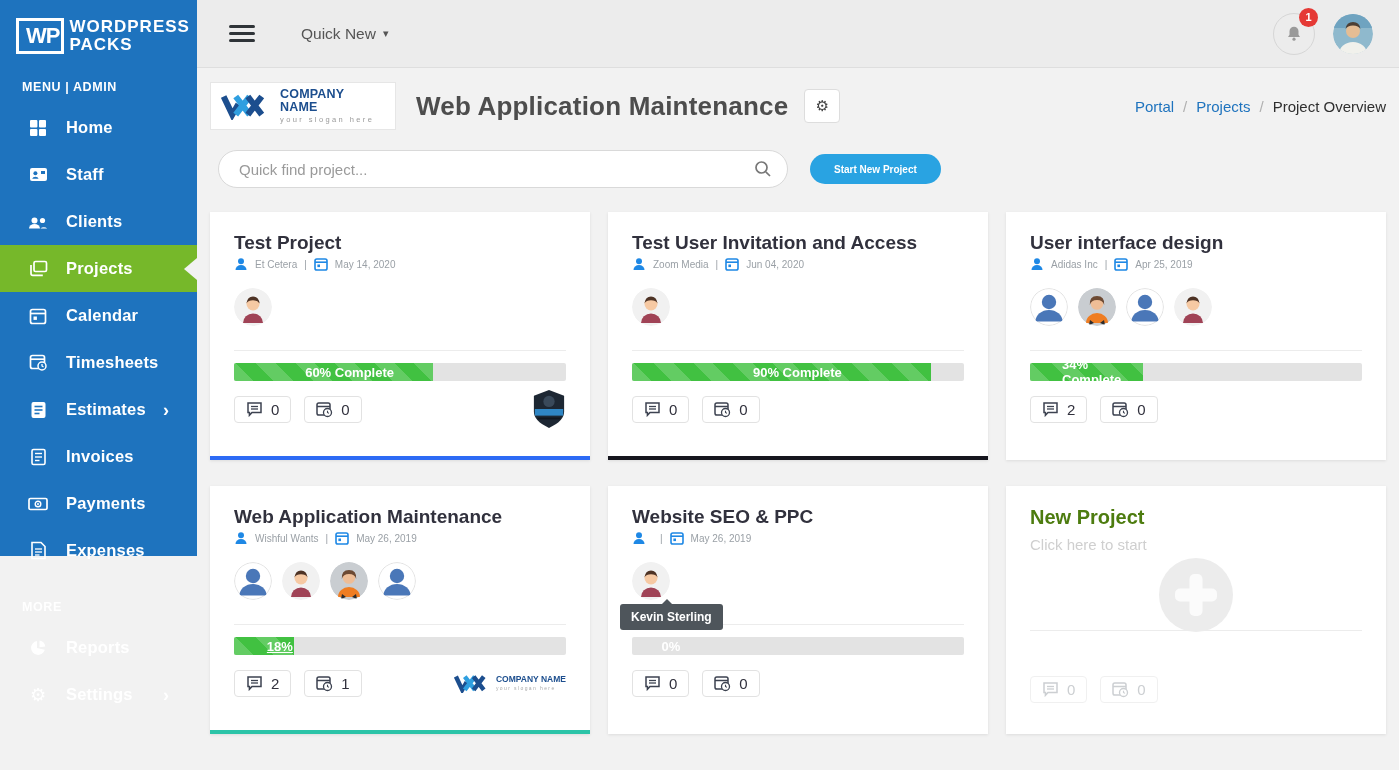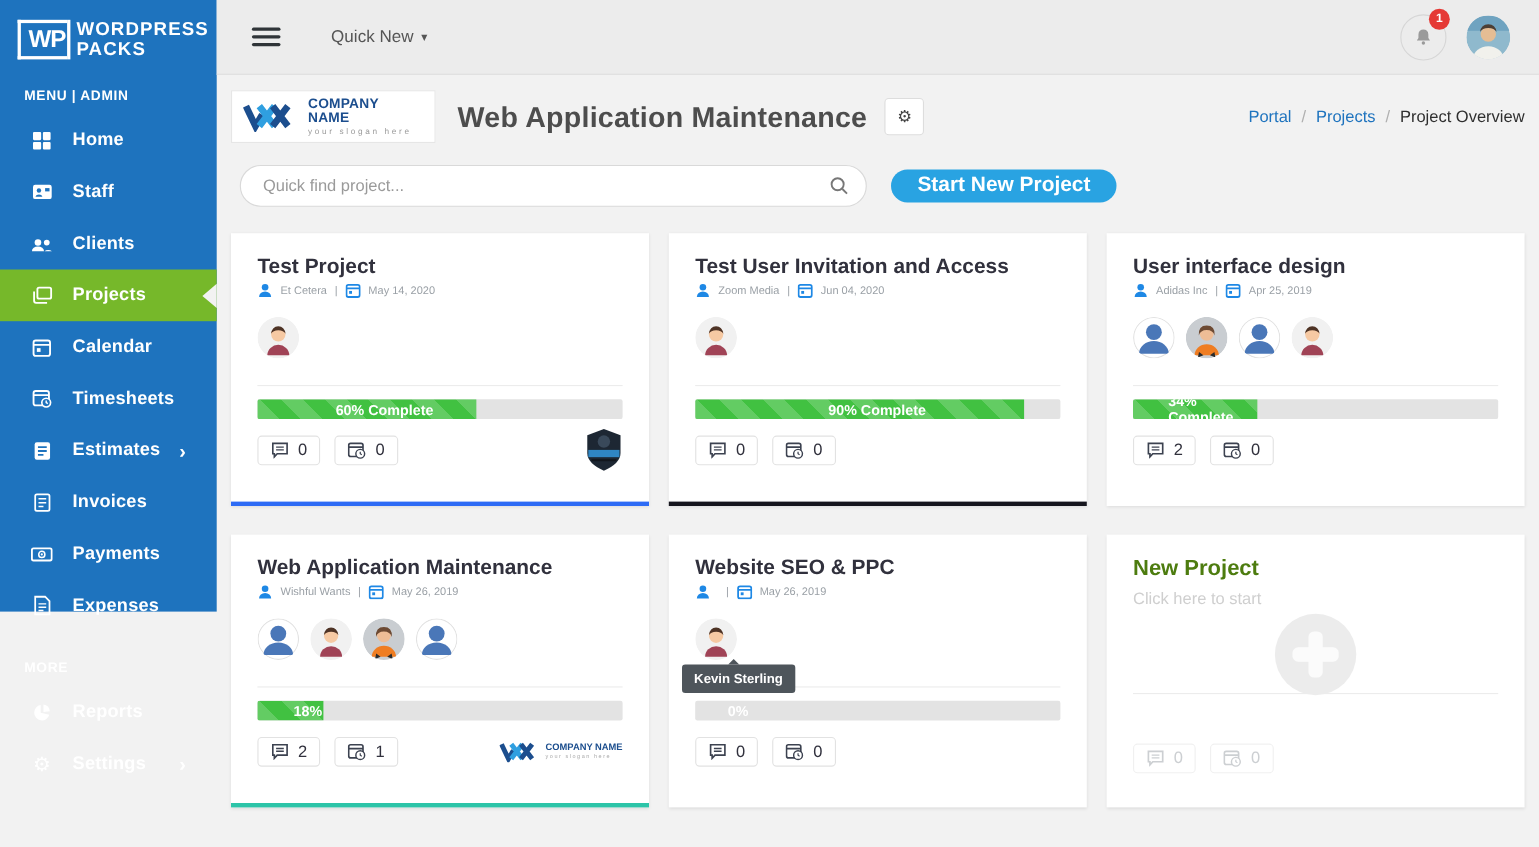--- a/index.html
+++ b/index.html
@@ -53,21 +53,21 @@
   .crumb-current { color:#2f2f2f; }
 
   
   .toolbar-row { display:flex; align-items:center; margin-bottom:24px; }
   .search-pill { position:relative; width:570px; margin-left:8px; }
   .search-pill input { width:100%; height:38px; border:1px solid #d9d9d9; border-radius:19px; padding:0 46px 0 20px;
       font-size:15px; color:#555; font-family:"Liberation Sans", sans-serif; outline:none; background:#fff; }
   .search-pill input::placeholder { color:#9a9a9a; }
   .search-ic { position:absolute; right:16px; top:10px; cursor:pointer; }
   .start-btn { margin-left:22px; height:30px; padding:0 24px; border:none; border-radius:15px; background:#29a3e2;
-      color:#fff; font-size:19px; font-weight:700; font-family:"Liberation Sans", sans-serif; cursor:pointer; }
+      color:#fff; font-size:10px; font-weight:700; font-family:"Liberation Sans", sans-serif; cursor:pointer; }
 
   
   .cards-grid { display:grid; grid-template-columns:repeat(3, 380px); gap:26px 18px; }
   .card { background:#fff; height:248px; padding:20px 24px 0; position:relative;
       box-shadow:0 1px 3px rgba(0,0,0,.09); border-bottom:4px solid transparent; }
   .card-title { font-size:19px; font-weight:700; color:#31313d; }
   .card-meta { display:flex; align-items:center; margin-top:0; font-size:10px; color:#9aa0a6; height:20px; }
   .card-meta .m-ic { display:flex; margin-right:7px; }
   .meta-sep { padding:0 7px; }
   .avatars { margin-top:14px; height:38px; position:relative; display:flex; }
@@ -562,21 +562,21 @@
               <span class="avatar"><svg width="38" height="38" viewBox="0 0 38 38">
                   <circle cx="19" cy="19" r="18.4" fill="#fff" stroke="#e2e2e2"></circle>
                   <circle cx="19" cy="14" r="7.2" fill="#4a77b8"></circle>
                   <path d="M5.5 33.5 a13.5 11.5 0 0 1 27 0 z" fill="#4a77b8"></path>
                 </svg></span>
             </span>
           </div>
         <div class="divider"></div>
         <div class="progress">
           <div class="progress-fill" style="width: 18%;"></div>
-          <span class="progress-label" style="width: 18%;">18%</span>
+          <span class="progress-label" style="width: 18%; text-decoration: underline;">18%</span>
         </div>
         <div class="badges-row">
           <span class="badge-box">
             <svg width="17" height="16" viewBox="0 0 17 16">
                 <path d="M2 2 h13 v9.5 h-9 l-2.6 2.8 v-2.8 h-1.4 z" fill="none" stroke="#3c4250" stroke-width="1.5"></path>
                 <line x1="5" y1="5.5" x2="12" y2="5.5" stroke="#3c4250" stroke-width="1.3"></line>
                 <line x1="5" y1="8" x2="12" y2="8" stroke="#3c4250" stroke-width="1.3"></line>
               </svg>
             <span class="count">2</span>
           </span>

